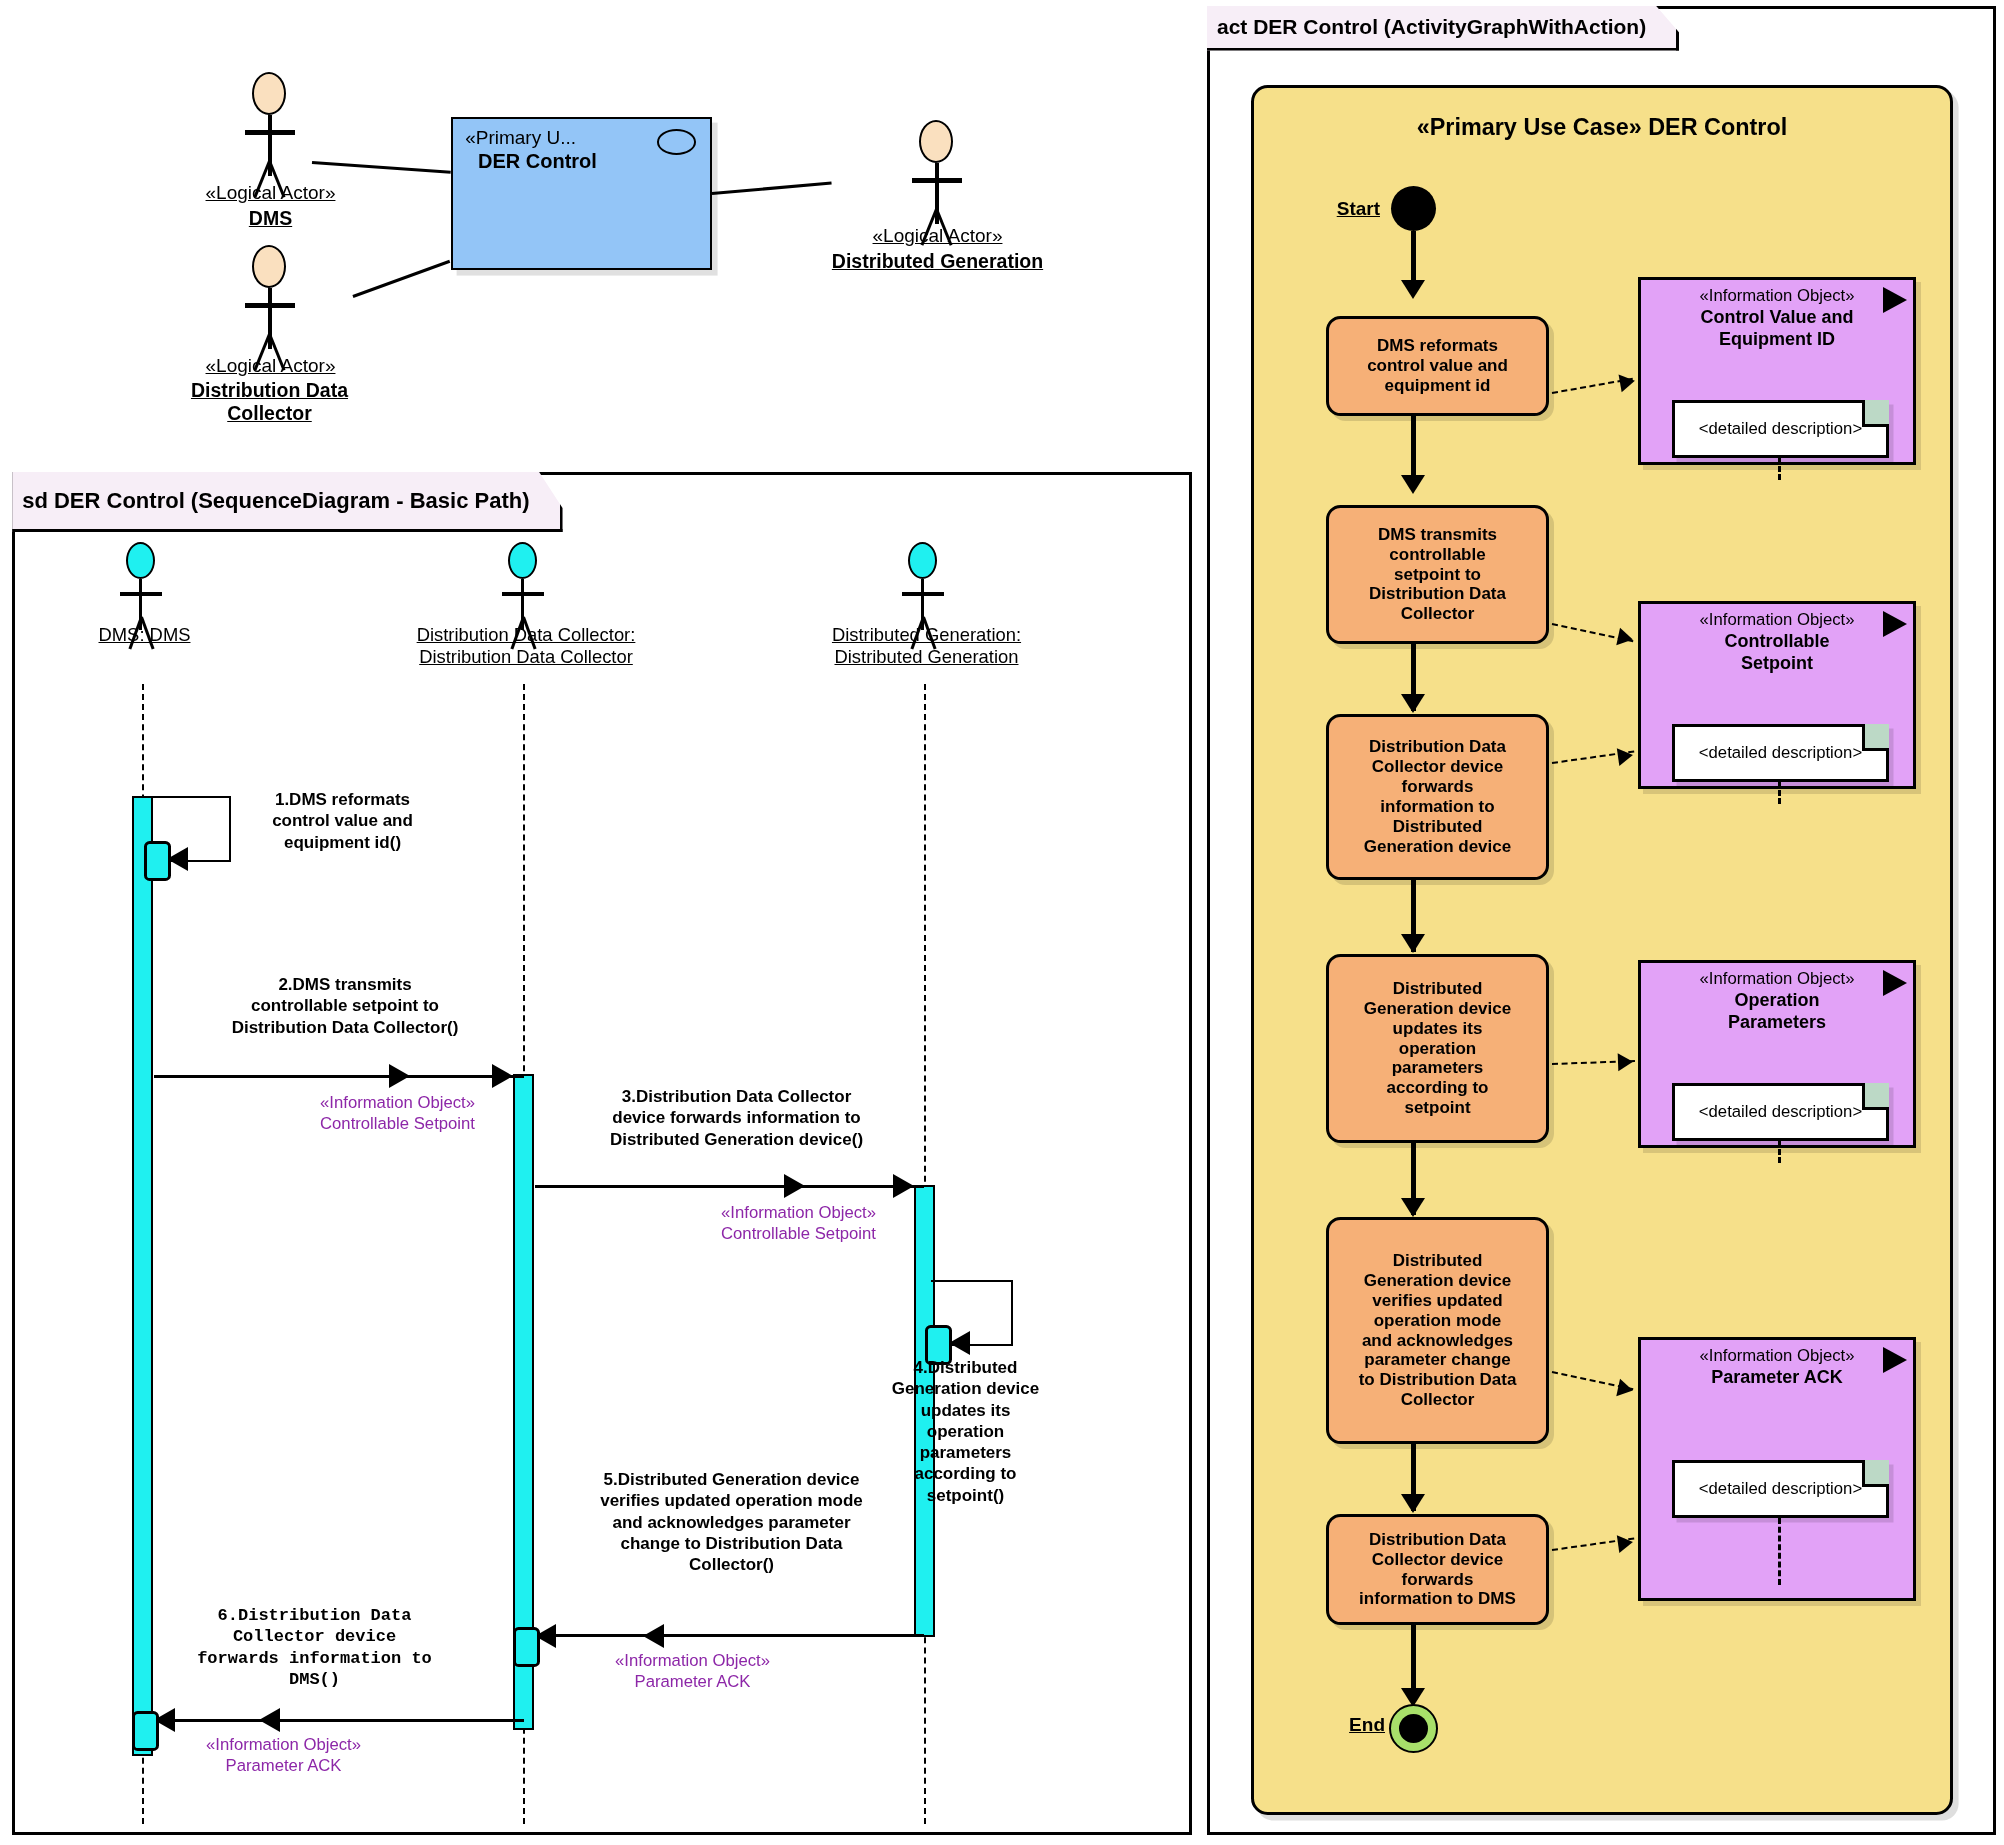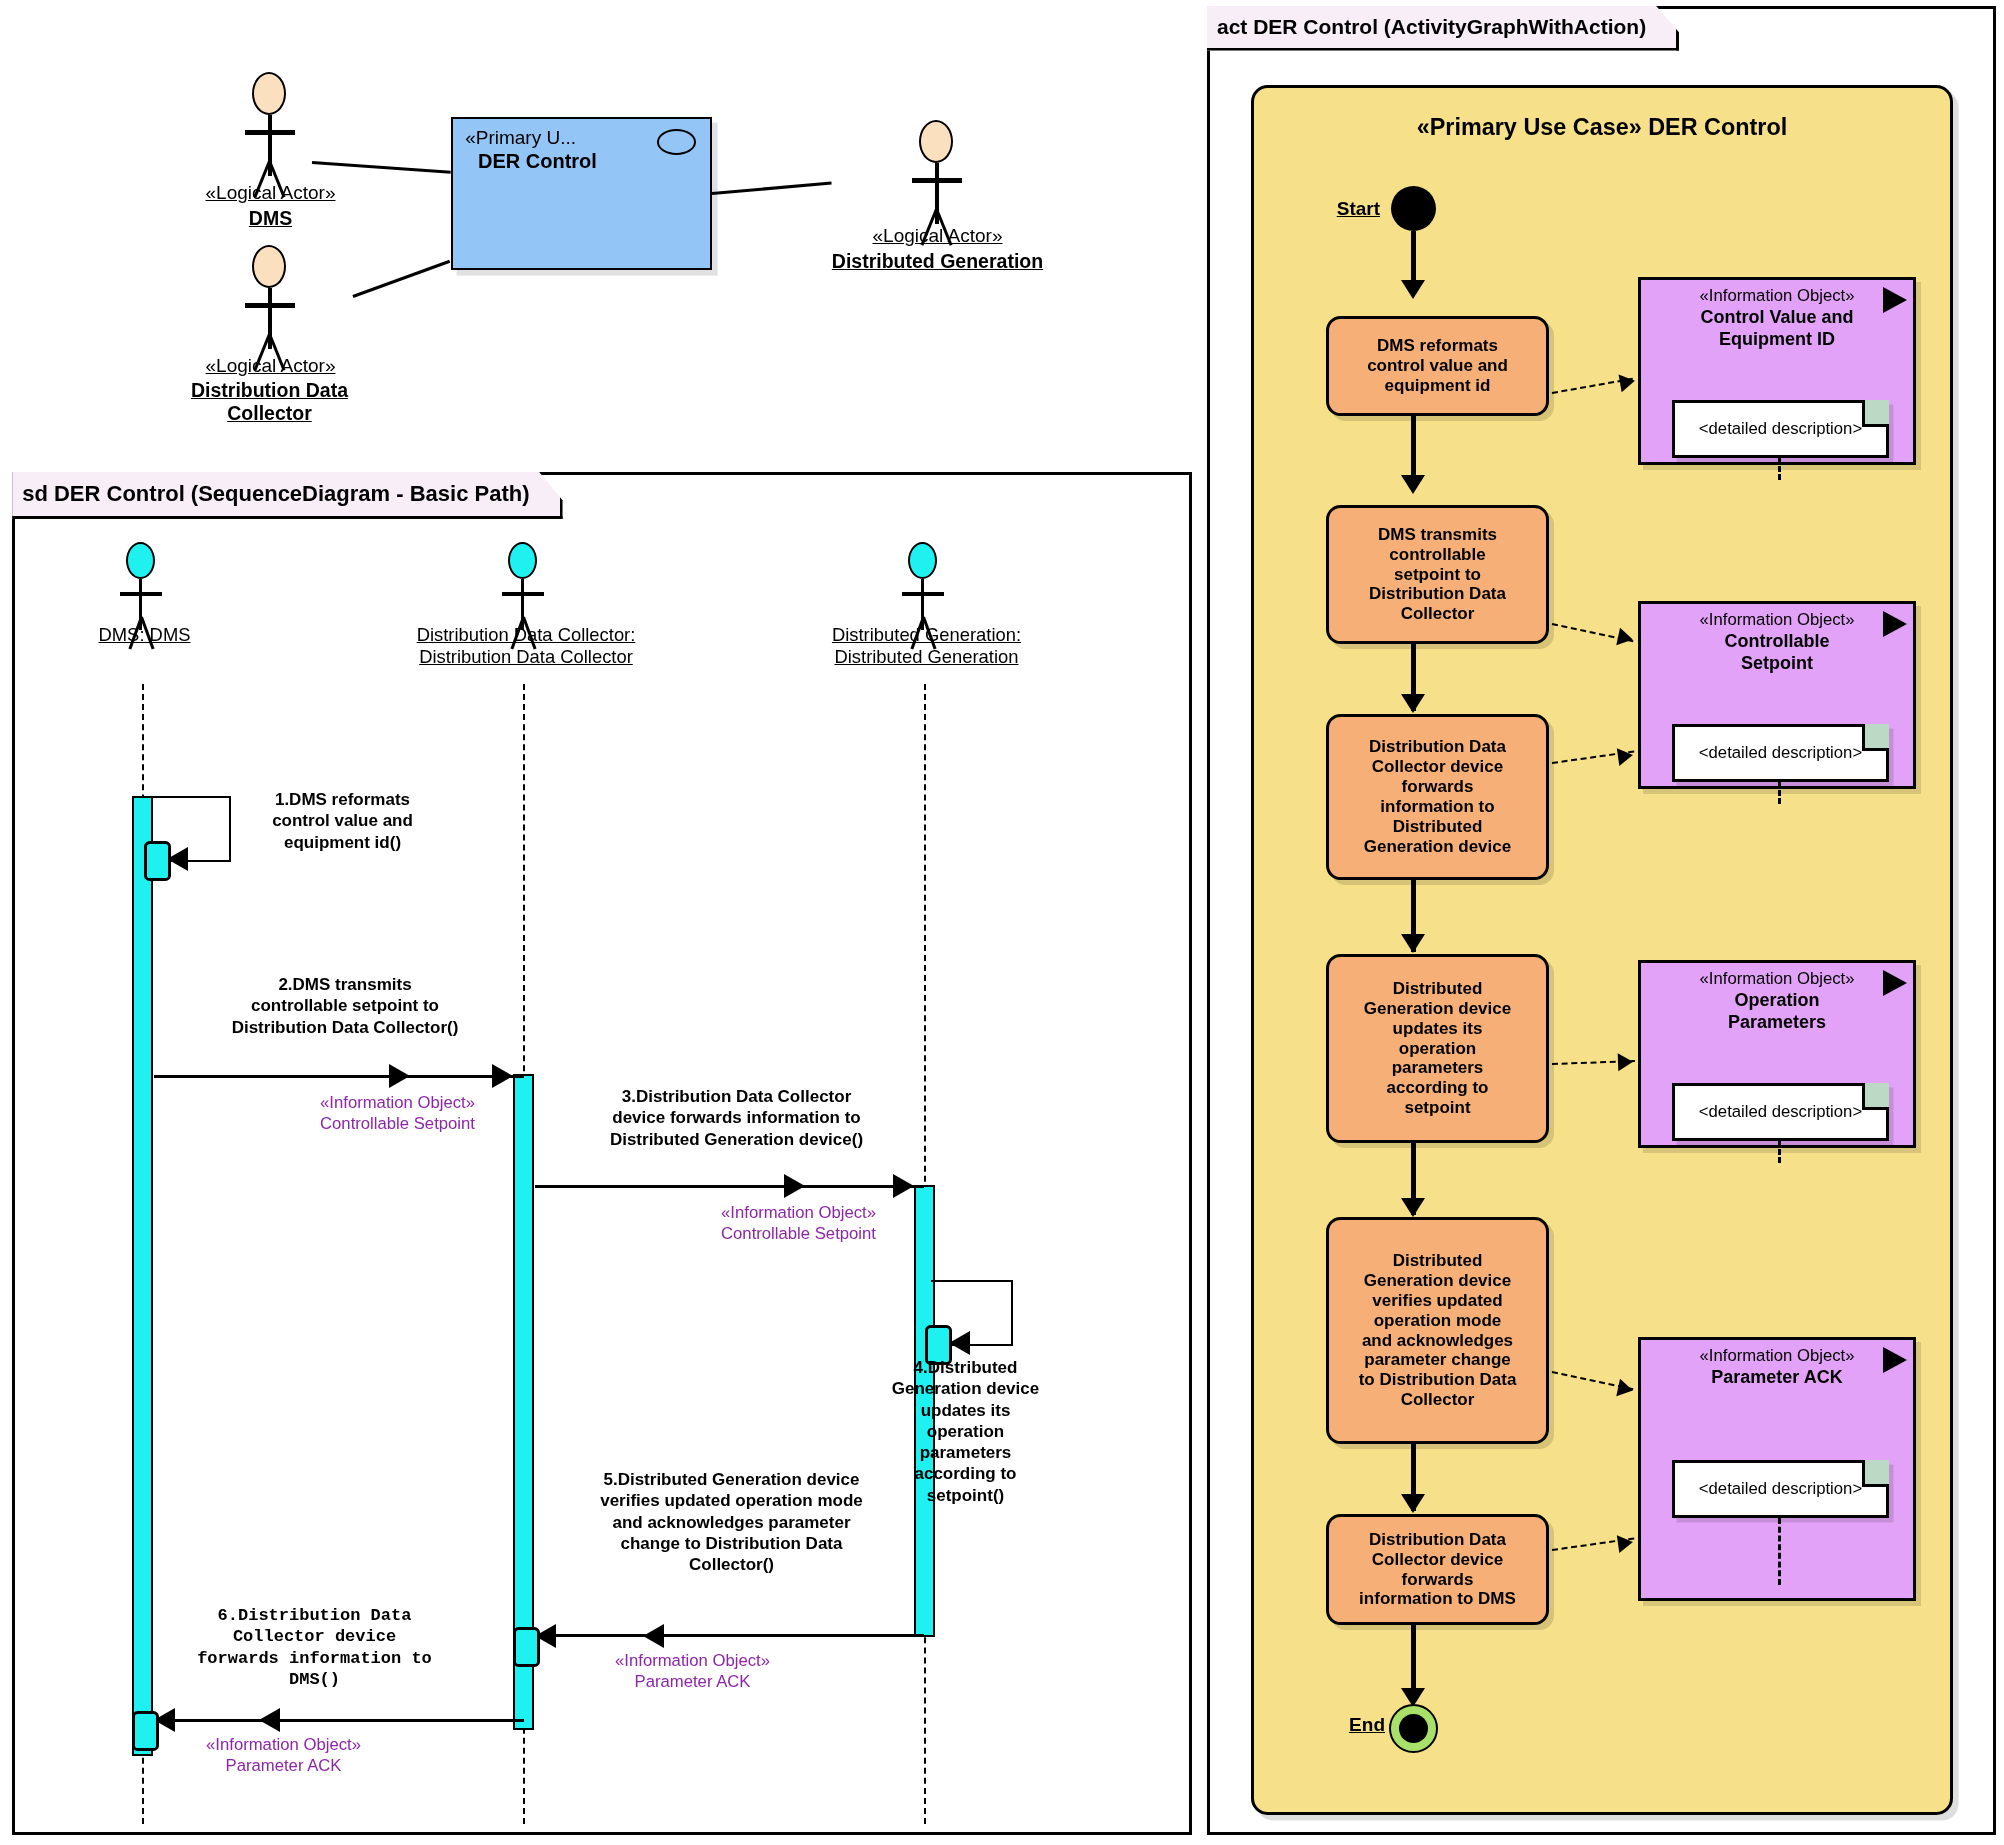--- a/index.html
+++ b/index.html
@@ -108,21 +108,21 @@
 
   <div class="ucbox" style="left:451px;top:117px;width:261px;height:153px;">
     <div class="st">«Primary U...</div>
     <div class="nm">DER Control</div>
     <div class="ell"></div>
   </div>
 </div>
 
 <div class="frame" style="left:12.2px;top:472px;width:1180px;height:1363px;"></div>
 <div class="tabwrap" style="left:12.2px;top:472px;">
-  <div class="tabshape" style="height:47px;font-size:22px;">
+  <div class="tabshape" style="height:60px;font-size:22px;">
       <span>sd DER Control (SequenceDiagram - Basic Path)</span>
     </div>
 </div>
 
 <div class="abs" style="left:0;top:0;width:1196px;height:1845px;">
 
   <div class="actor" style="left:108px;top:542px;width:72px;height:122px;">
     <div class="head" style="left:18.4px;top:0;width:29px;height:37px;background:#1ff0f0;"></div>
     <div class="body" style="left:31px;top:37px;width:3.3px;height:51px;"></div>
     <div class="arms" style="left:12.2px;top:50px;width:42px;height:3.9px;"></div>

